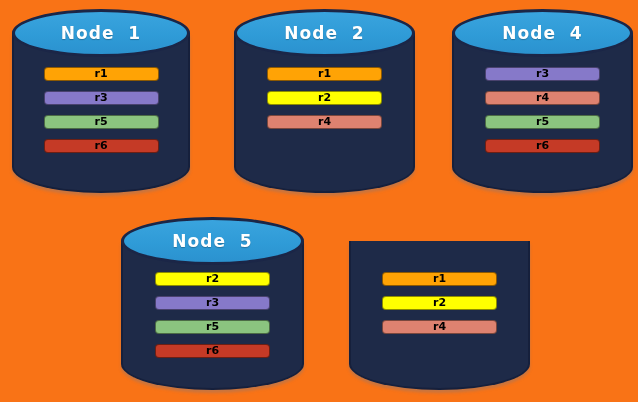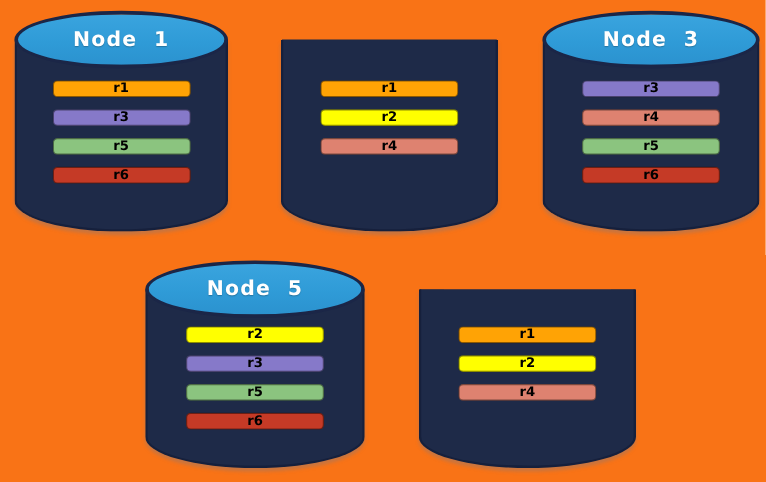--- a/index.html
+++ b/index.html
@@ -106,37 +106,40 @@
           <span>r5</span>
         </div>
         <div class="bar" style="background: rgb(197, 58, 38);">
           <span>r6</span>
         </div>
       </div>
   </div>
 
   <div class="cylinder pos-2">
     <div class="cyl-body"></div>
+    <div class="cyl-top">
+      <span class="node-title">Node  2</span>
+    </div>
     <div class="bars">
         <div class="bar" style="background: rgb(255, 163, 5);">
           <span>r1</span>
         </div>
         <div class="bar" style="background: rgb(255, 255, 0);">
           <span>r2</span>
         </div>
         <div class="bar" style="background: rgb(222, 130, 112);">
           <span>r4</span>
         </div>
       </div>
   </div>
 
   <div class="cylinder pos-3">
     <div class="cyl-body"></div>
     <div class="cyl-top">
-      <span class="node-title">Node  3</span>
+      <span class="node-title">Node  4</span>
     </div>
     <div class="bars">
         <div class="bar" style="background: rgb(134, 121, 201);">
           <span>r3</span>
         </div>
         <div class="bar" style="background: rgb(222, 130, 112);">
           <span>r4</span>
         </div>
         <div class="bar" style="background: rgb(139, 196, 127);">
           <span>r5</span>

